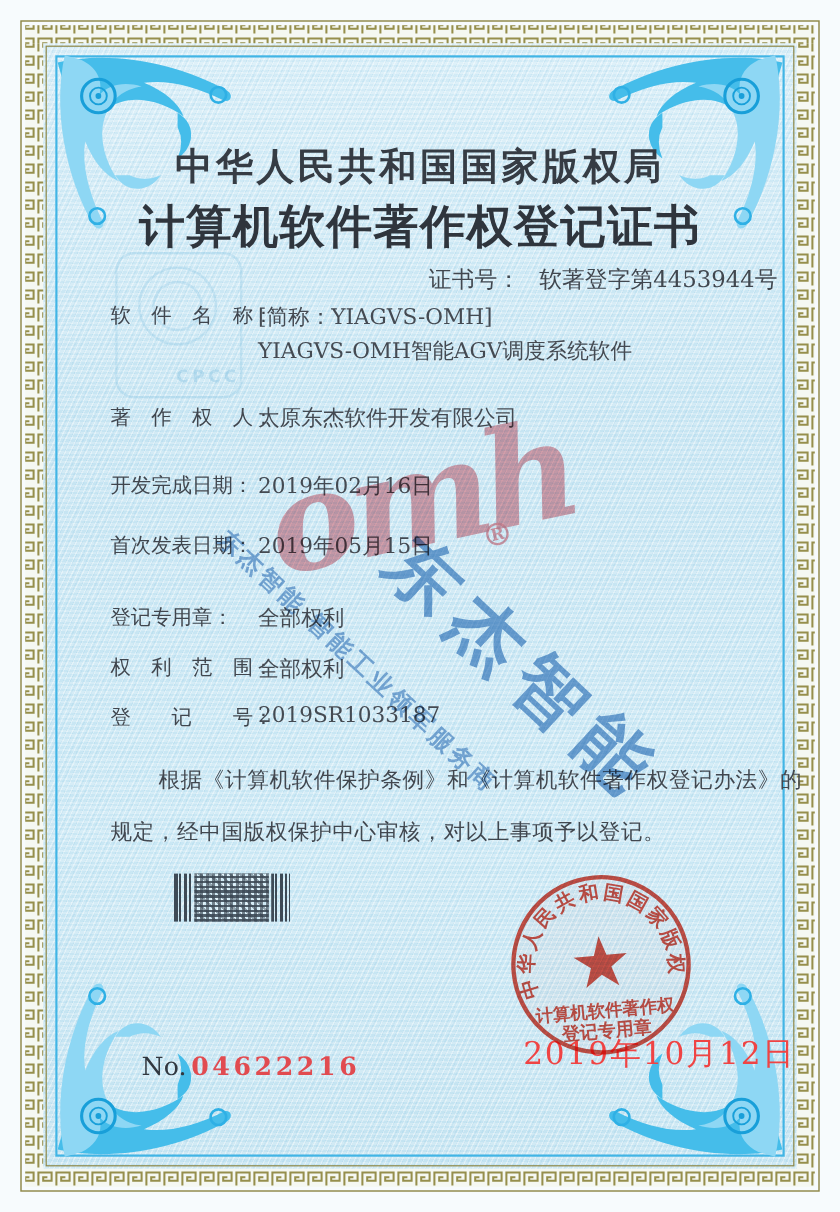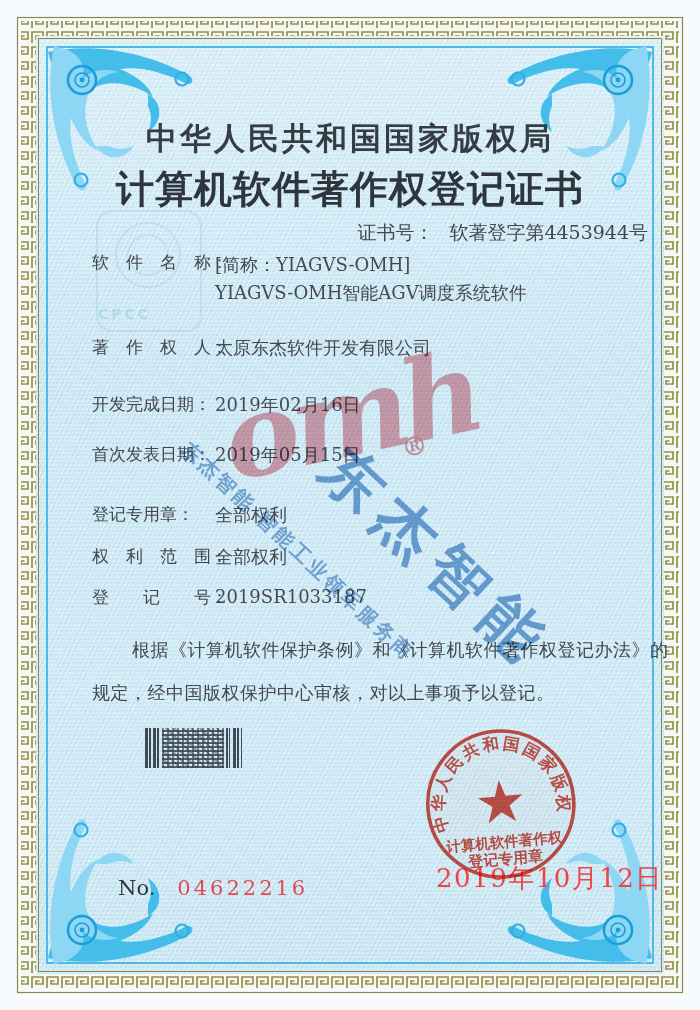--- a/index.html
+++ b/index.html
@@ -58,31 +58,31 @@
   .bc-right{width:16px;height:100%;
     background:repeating-linear-gradient(90deg,#3e4a56 0 2px,rgba(62,74,86,0) 2px 3.5px,#3e4a56 3.5px 4.5px,rgba(62,74,86,0) 4.5px 7px,#3e4a56 7px 10px,rgba(62,74,86,0) 10px 11.5px);}
 
   
   .seal-date{position:absolute;left:436px;top:861px;z-index:5;font-size:26px;
     letter-spacing:1.5px;color:#ef4444;}
   .seal{position:absolute;left:416px;top:719px;z-index:7;opacity:.88;
     transform:rotate(-5deg);mix-blend-mode:multiply;}
 
   .serial{position:absolute;left:118px;top:876px;z-index:5;font-size:21px;color:#31373f;}
-  .serial .num{color:#e14b50;letter-spacing:3px;margin-left:22px;font-weight:400;}
+  .serial .num{color:#e14b50;letter-spacing:3px;margin-left:4px;font-weight:700;}
 
   
   .wm{position:absolute;pointer-events:none;}
   .wm-cpcc{left:96px;top:210px;width:102px;height:118px;z-index:3;opacity:.55;
     border:2.5px solid rgba(140,198,228,.55);border-radius:16px;}
   .wm-cpcc .ring{position:absolute;left:17px;top:10px;width:62px;height:62px;border-radius:50%;
     border:2.5px solid rgba(140,198,228,.55);}
   .wm-cpcc .ring2{position:absolute;left:29px;top:22px;width:38px;height:38px;border-radius:50%;
     border:2px solid rgba(140,198,228,.5);}
-  .wm-cpcc .cpcc-label{position:absolute;left:0;right:0;bottom:8px;text-align:left;
+  .wm-cpcc .cpcc-label{position:absolute;left:0;right:0;bottom:8px;text-align:right;
     font-size:14px;letter-spacing:3px;color:rgba(130,192,224,.75);
     font-family:"DejaVu Sans","Liberation Sans",sans-serif;font-weight:bold;}
   .wm-omh{left:222px;top:360px;z-index:6;transform:rotate(-12deg);
     font-size:112px;font-style:italic;font-weight:bold;line-height:1;
     color:rgba(226,130,141,.72);mix-blend-mode:multiply;letter-spacing:-6px;}
   .wm-omh .reg{position:absolute;left:172px;top:86px;font-size:26px;font-style:normal;
     letter-spacing:0;color:rgba(226,130,141,.8);}
   .wm-brand{left:358px;top:430px;z-index:6;transform:rotate(43deg);transform-origin:0 0;
     font-size:60px;font-weight:bold;letter-spacing:12px;white-space:nowrap;
     color:rgba(92,148,202,.82);mix-blend-mode:multiply;

